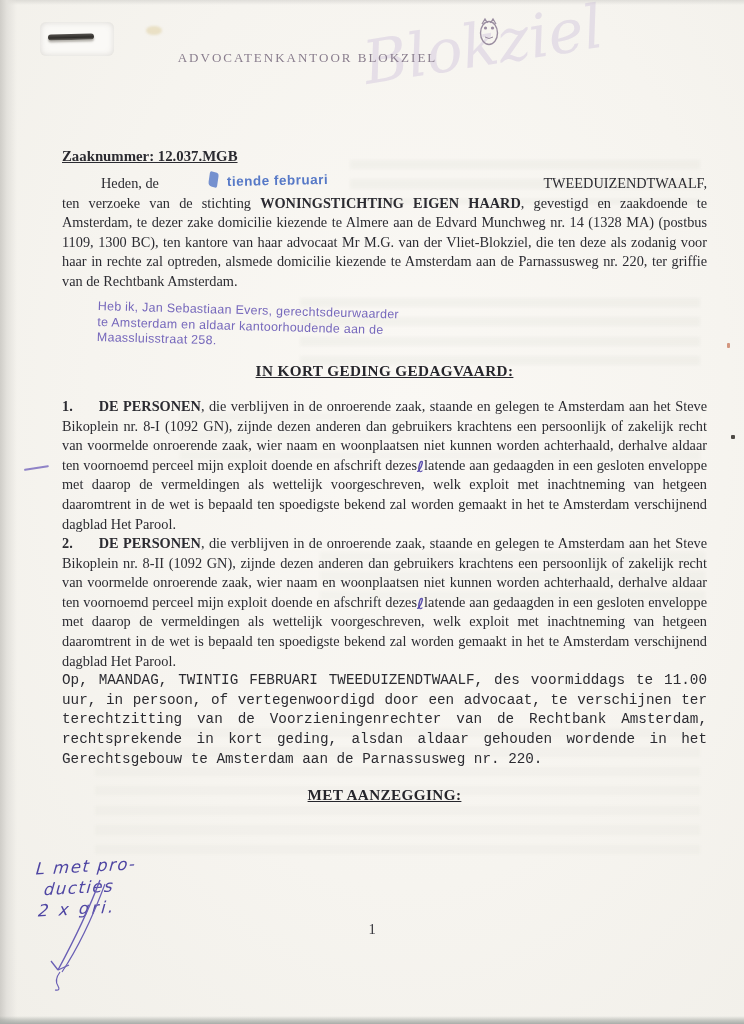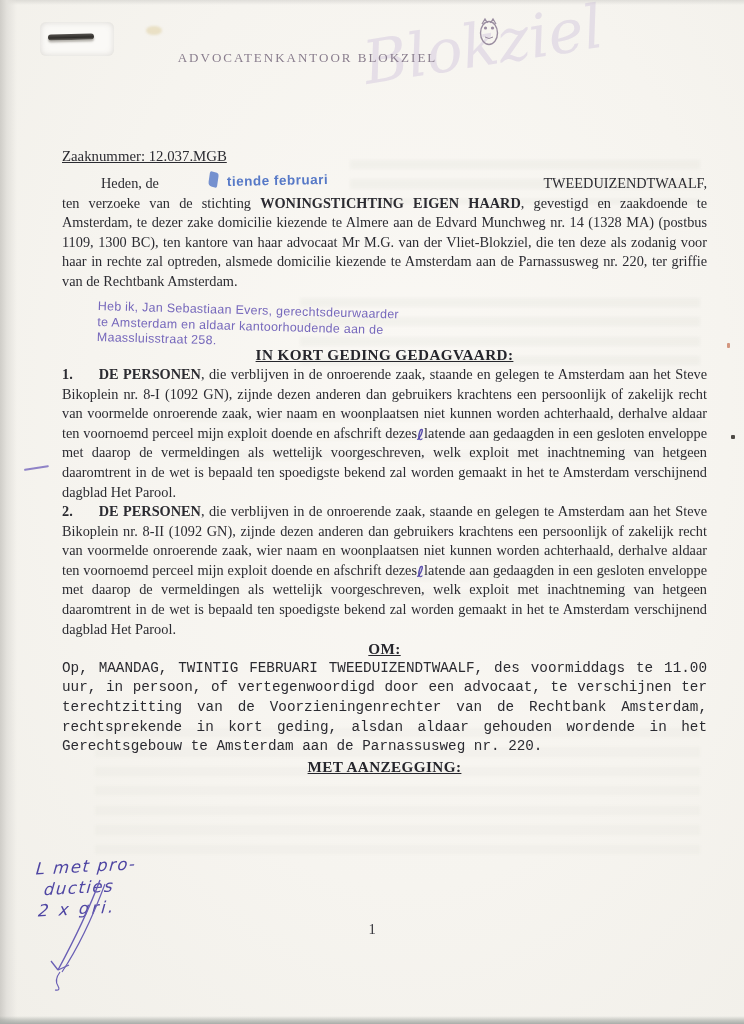--- a/index.html
+++ b/index.html
@@ -51,21 +51,21 @@
     position:absolute;left:362px;top:8px;width:260px;
     font-family:"DejaVu Serif", serif;font-style:italic;
     font-size:60px;color:rgba(178,158,203,.26);
     transform:rotate(-9deg);pointer-events:none;white-space:nowrap;
   }
   
   .content{
     position:absolute;left:62px;top:147px;width:645px;
     font-size:14.3px;line-height:19.6px;color:#2b2b31;
   }
-  .case-number{font-weight:normal;text-decoration:underline;font-size:14.8px;}
+  .case-number{font-weight:bold;text-decoration:underline;font-size:14.8px;}
   .heden-line{
     position:relative;display:flex;justify-content:space-between;
     margin-top:7px;height:20px;margin-left:39px;
   }
   .date-stamp{
     position:absolute;left:126px;top:-3px;
     font-family:"Liberation Sans", sans-serif;font-weight:bold;
     color:#4a6fc4;font-size:13.5px;letter-spacing:.5px;
     transform:rotate(-1.2deg);opacity:.92;
   }
@@ -79,21 +79,21 @@
   .tab{display:inline-block;width:26px;}
   .bailiff-stamp{
     margin:7px 0 0 36px;width:320px;
     font-family:"Liberation Sans", sans-serif;
     font-size:12.4px;line-height:15.6px;letter-spacing:.3px;
     color:rgba(112,98,185,.96);
     transform:rotate(1.6deg);transform-origin:left top;
   }
   .krachtens{margin-top:34px;}
   h3.heading{
-    margin:0;text-align:center;font-size:15.2px;font-weight:bold;
+    margin:16px;text-align:center;font-size:15.2px;font-weight:bold;
     letter-spacing:.4px;color:#26262c;
   }
   h3.heading span{text-decoration:underline;}
   .h-gedagvaard{margin-top:11px;}
   .para-def1{margin-top:14px;}
   .para-def2{margin-top:9px;}
   .h-om{margin-top:10px;}
   .para-om{margin-top:11px;font-family:Liberation Mono, monospace;}
   .h-aanzegging{margin-top:12px;}
   .pen-caret{
@@ -181,21 +181,20 @@
       <div>Maassluisstraat 258.</div>
     </div>
 
 
     <h3 class="heading h-gedagvaard"><span>IN KORT GEDING GEDAGVAARD:</span></h3>
 
     <p class="just para-def1"><span class="bold-u">1.</span><span class="tab"></span><span class="bold-u">DE PERSONEN</span><span>, die verblijven in de onroerende zaak, staande en gelegen te Amsterdam aan het Steve Bikoplein nr. 8-I (1092 GN), zijnde dezen anderen dan gebruikers krachtens een persoonlijk of zakelijk recht van voormelde onroerende zaak, wier naam en woonplaatsen niet kunnen worden achterhaald, derhalve aldaar ten voornoemd perceel mijn exploit doende en afschrift dezes</span><span class="pen-caret">ℓ</span><span>latende aan gedaagden in een gesloten enveloppe met daarop de vermeldingen als wettelijk voorgeschreven, welk exploit met inachtneming van hetgeen daaromtrent in de wet is bepaald ten spoedigste bekend zal worden gemaakt in het te Amsterdam verschijnend dagblad Het Parool.</span></p>
 
     <p class="just para-def2"><span class="bold-u">2.</span><span class="tab"></span><span class="bold-u">DE PERSONEN</span><span>, die verblijven in de onroerende zaak, staande en gelegen te Amsterdam aan het Steve Bikoplein nr. 8-II (1092 GN), zijnde dezen anderen dan gebruikers krachtens een persoonlijk of zakelijk recht van voormelde onroerende zaak, wier naam en woonplaatsen niet kunnen worden achterhaald, derhalve aldaar ten voornoemd perceel mijn exploit doende en afschrift dezes</span><span class="pen-caret">ℓ</span><span>latende aan gedaagden in een gesloten enveloppe met daarop de vermeldingen als wettelijk voorgeschreven, welk exploit met inachtneming van hetgeen daaromtrent in de wet is bepaald ten spoedigste bekend zal worden gemaakt in het te Amsterdam verschijnend dagblad Het Parool.</span></p>
 
-    <h3 class="heading h-om"><span>OM:</span></h3>
 
     <p class="just para-om">Op, MAANDAG, TWINTIG FEBRUARI TWEEDUIZENDTWAALF, des voormiddags te 11.00 uur, in persoon, of vertegenwoordigd door een advocaat, te verschijnen ter terechtzitting van de Voorzieningenrechter van de Rechtbank Amsterdam, rechtsprekende in kort geding, alsdan aldaar gehouden wordende in het Gerechtsgebouw te Amsterdam aan de Parnassusweg nr. 220.</p>
 
     <h3 class="heading h-aanzegging"><span>MET AANZEGGING:</span></h3>
 
   </div>
 
   <div class="pen-dash"></div>
 
   <div class="handwritten">

